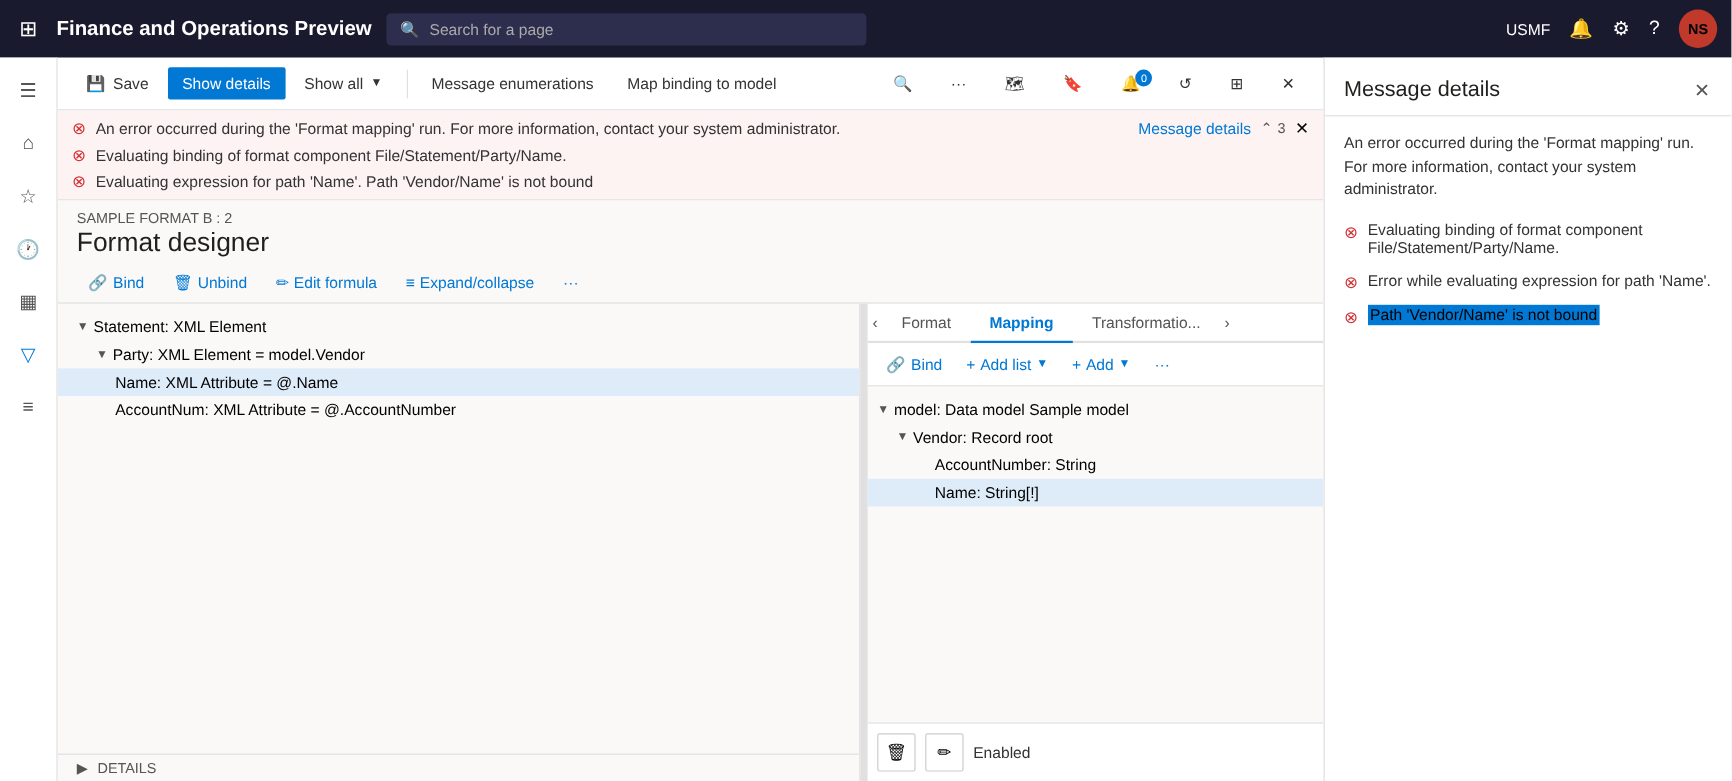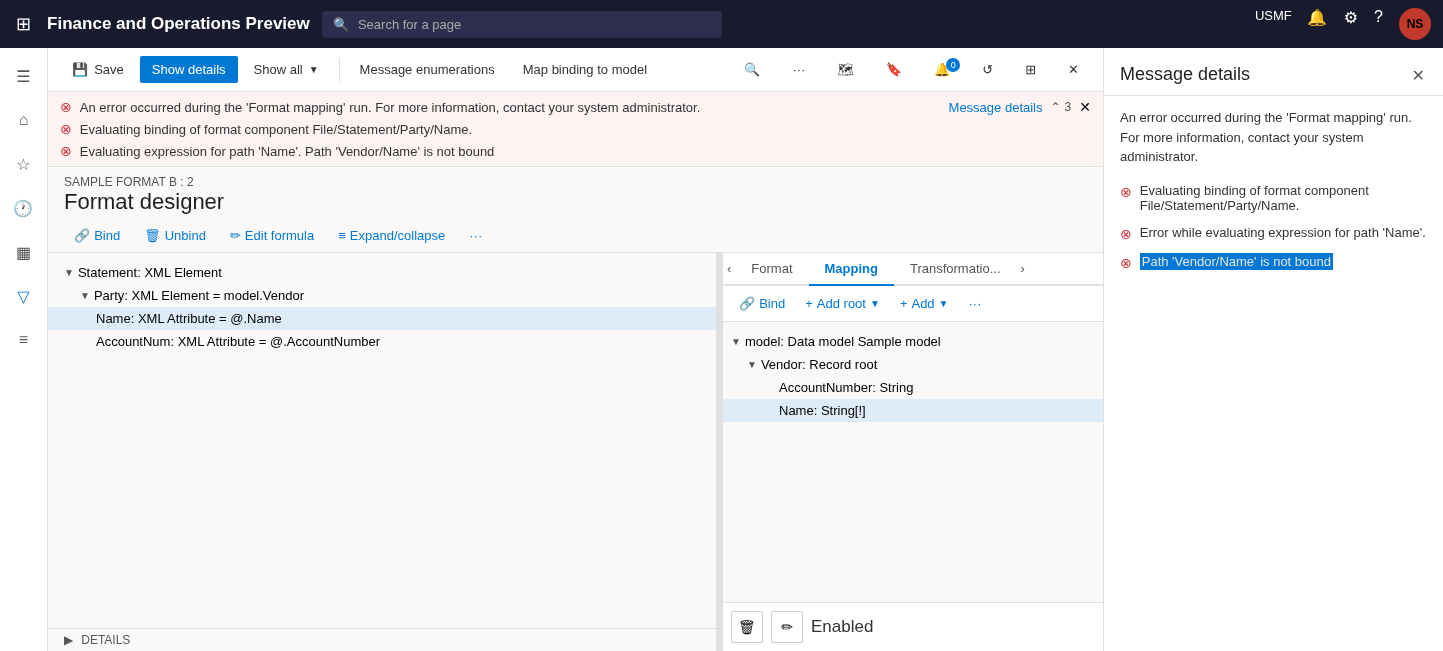--- a/index.html
+++ b/index.html
@@ -9,21 +9,21 @@
     .top-nav {
       display: flex; align-items: center; background: #1a1a2e; height: 48px; padding: 0 12px; gap: 12px;
     }
     .top-nav-grid { color: white; font-size: 18px; cursor: pointer; padding: 4px; }
     .top-nav-title { color: white; font-weight: 600; font-size: 17px; white-space: nowrap; }
     .top-nav-search {
       display: flex; align-items: center; background: #2d2d4e; border-radius: 4px;
       padding: 6px 12px; gap: 8px; flex: 1; max-width: 400px; cursor: pointer;
     }
     .top-nav-search span { color: #aaa; font-size: 13px; }
-    .top-nav-right { margin-left: auto; display: flex; gap: 16px; color: white; }
+    .top-nav-right { margin-left: auto; display: flex; align-items: center; gap: 16px; color: white; }
     .top-nav-right .usmf { font-size: 13px; }
     .avatar { background: #c0392b; border-radius: 50%; width: 32px; height: 32px; display: flex; align-items: center; justify-content: center; color: #000000; font-size: 12px; font-weight: 600; }
 
     
     .main-layout { display: flex; height: calc(651px - 48px); }
 
     
     .sidebar {
       width: 48px; background: #fff; border-right: 1px solid #e0e0e0;
       display: flex; flex-direction: column; align-items: center; padding: 8px 0; gap: 4px;
@@ -117,42 +117,42 @@
     .map-item.selected { background: #deecf9; }
     .map-indent1 { margin-left: 16px; }
     .map-indent2 { margin-left: 32px; }
 
     
     .mapping-bottom { padding: 8px; display: flex; align-items: center; gap: 8px; border-top: 1px solid #e0e0e0; background: #fff; }
     .icon-btn {
       width: 32px; height: 32px; display: flex; align-items: center; justify-content: center;
       border: 1px solid #ccc; background: #fff; cursor: pointer; border-radius: 2px; font-size: 14px;
     }
-    .enabled-label { font-size: 17px; color: #333; }
+    .enabled-label { font-size: 13px; color: #333; }
 
     
     .details-row { display: flex; align-items: center; gap: 8px; padding: 4px 16px; font-size: 12px; color: #555; border-top: 1px solid #e0e0e0; background: #faf9f8; }
 
     
     .msg-panel {
       width: 340px; background: #fff; border-left: 1px solid #e0e0e0;
       display: flex; flex-direction: column; overflow: hidden;
     }
     .msg-panel-header {
       display: flex; align-items: flex-start; justify-content: space-between;
       padding: 16px 16px 8px; border-bottom: 1px solid #e0e0e0;
     }
     .msg-panel-title { font-size: 18px; font-weight: 300; color: #201f1e; }
     .msg-close { background: none; border: none; cursor: pointer; font-size: 16px; color: #555; padding: 2px; }
     .msg-panel-body { padding: 12px 16px; flex: 1; overflow-y: auto; }
     .msg-desc { font-size: 13px; color: #333; margin-bottom: 16px; line-height: 1.5; }
     .msg-error-item { display: flex; align-items: flex-start; gap: 8px; margin-bottom: 12px; font-size: 13px; }
     .msg-error-icon { color: #d13438; font-size: 14px; margin-top: 1px; flex-shrink: 0; }
     .msg-error-text { color: #333; }
-    .msg-error-highlighted { background: #0078d4; color: #e5e5e5; padding: 1px 2px; }
+    .msg-error-highlighted { background: #0078d4; color: #000000; padding: 1px 2px; }
 
     
     ::-webkit-scrollbar { width: 8px; height: 8px; }
     ::-webkit-scrollbar-track { background: #f1f1f1; }
     ::-webkit-scrollbar-thumb { background: #c0c0c0; border-radius: 4px; }
 
     .chevron-icon { font-size: 10px; }
   </style>
 </head>
 <body>
@@ -318,21 +318,21 @@
             <span class="mapping-tab-nav">›</span>
           </div>
 
           <div class="mapping-toolbar">
             <button class="map-btn">
               <span>🔗</span>
               <span>Bind</span>
             </button>
             <button class="map-btn">
               <span>+</span>
-              <span>Add root</span>
+              <span>Add list</span>
               <span class="chevron-icon">▼</span>
             </button>
             <button class="map-btn">
               <span>+</span>
               <span>Add</span>
               <span class="chevron-icon">▼</span>
             </button>
             <button class="map-btn">···</button>
           </div>
 

